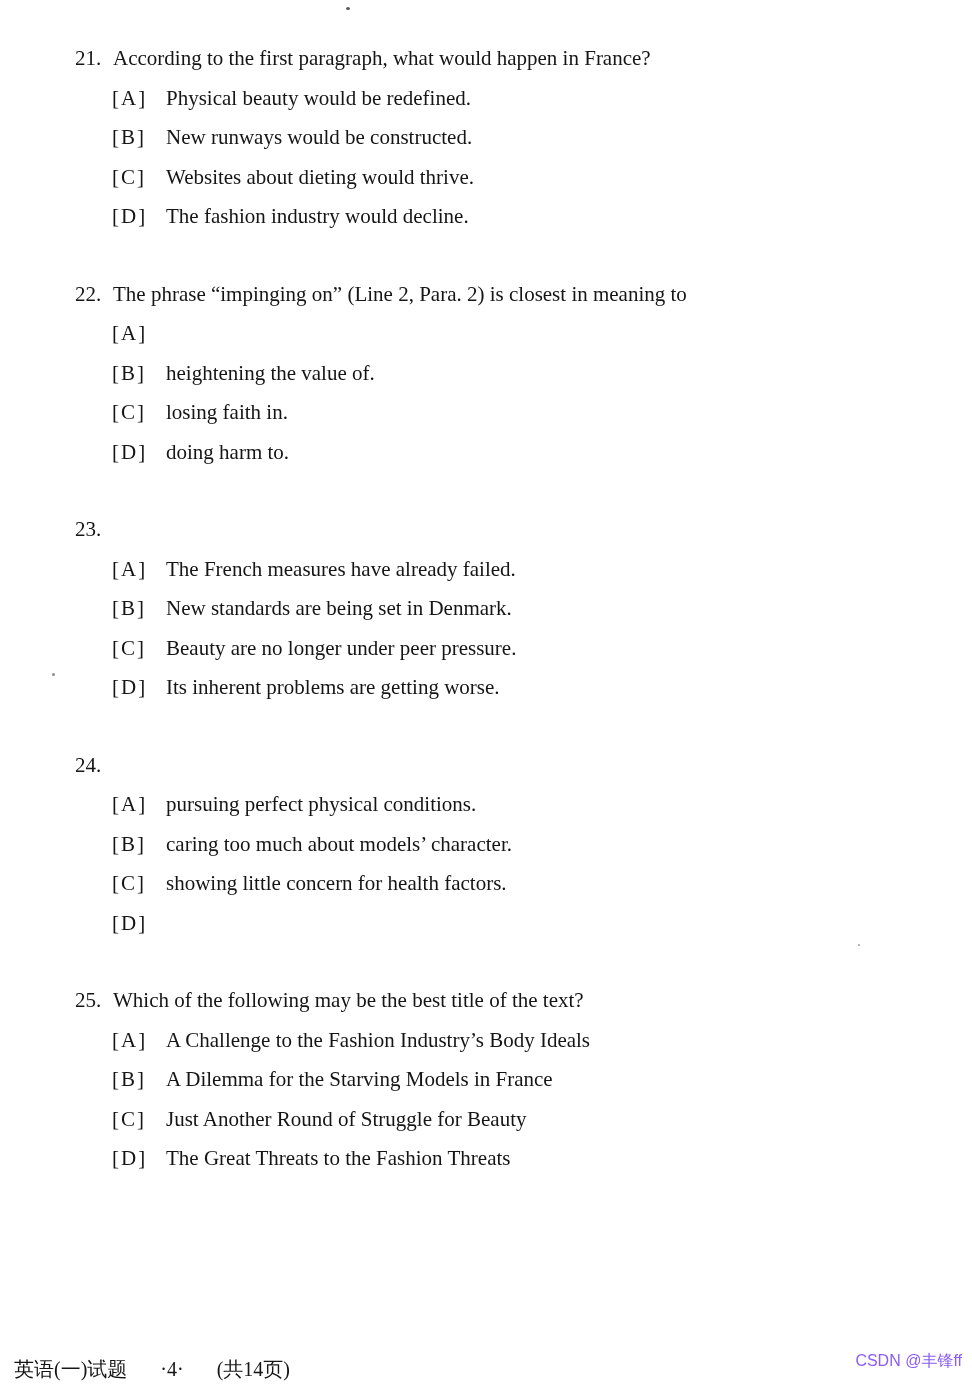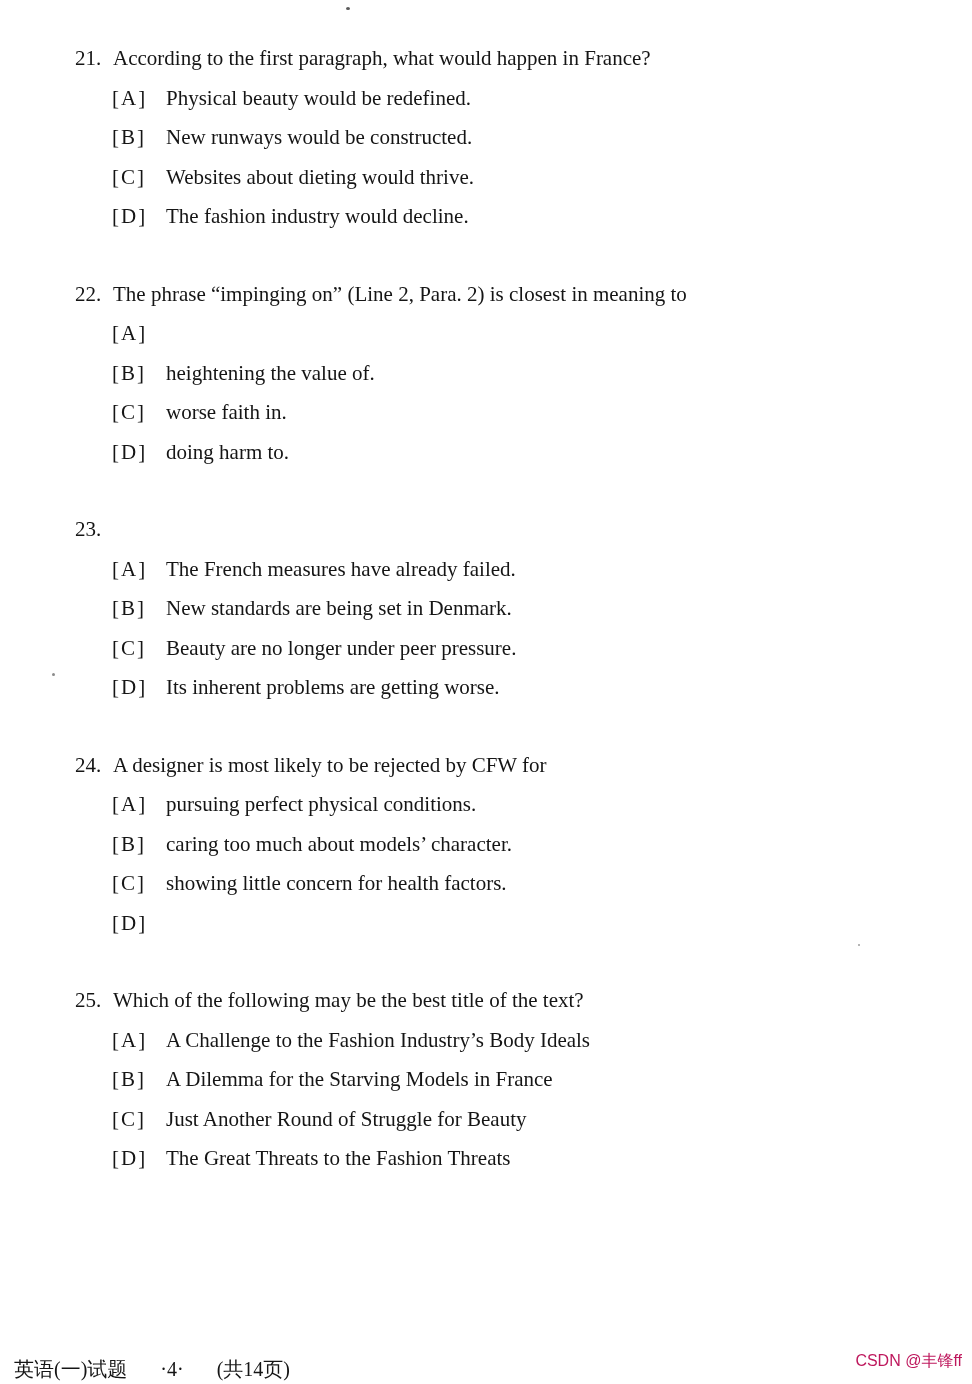--- a/index.html
+++ b/index.html
@@ -60,21 +60,21 @@
   }
   .footer span {
     margin: 0 14px;
   }
   .watermark {
     position: absolute;
     right: 10px;
     bottom: 12px;
     font-family: "Liberation Sans", sans-serif;
     font-size: 16px;
-    color: #be185d;
+    color: #8b5cf6;
   }
   .speck {
     position: absolute;
     background: #5a5a5a;
     border-radius: 50%;
   }
   .speck-1 { left: 346px; top: 7px;  width: 4px; height: 3px; }
   .speck-2 { left: 52px;  top: 673px; width: 3px; height: 3px; opacity: .7; }
   .speck-3 { left: 858px; top: 944px; width: 2px; height: 2px; opacity: .6; }
 </style>
@@ -114,21 +114,21 @@
       </div>
       <div class="line option">
         <span class="olabel">[A]</span>
       </div>
       <div class="line option">
         <span class="olabel">[B]</span>
         <span class="otext">heightening the value of.</span>
       </div>
       <div class="line option">
         <span class="olabel">[C]</span>
-        <span class="otext">worse faith in.</span>
+        <span class="otext">losing faith in.</span>
       </div>
       <div class="line option">
         <span class="olabel">[D]</span>
         <span class="otext">doing harm to.</span>
       </div>
     </div>
 
     <div class="question">
       <div class="line stem">
         <span class="qnum">23.</span>
@@ -147,21 +147,20 @@
       </div>
       <div class="line option">
         <span class="olabel">[D]</span>
         <span class="otext">Its inherent problems are getting worse.</span>
       </div>
     </div>
 
     <div class="question">
       <div class="line stem">
         <span class="qnum">24.</span>
-        <span class="qtext">A designer is most likely to be rejected by CFW for</span>
       </div>
       <div class="line option">
         <span class="olabel">[A]</span>
         <span class="otext">pursuing perfect physical conditions.</span>
       </div>
       <div class="line option">
         <span class="olabel">[B]</span>
         <span class="otext">caring too much about models’ character.</span>
       </div>
       <div class="line option">

